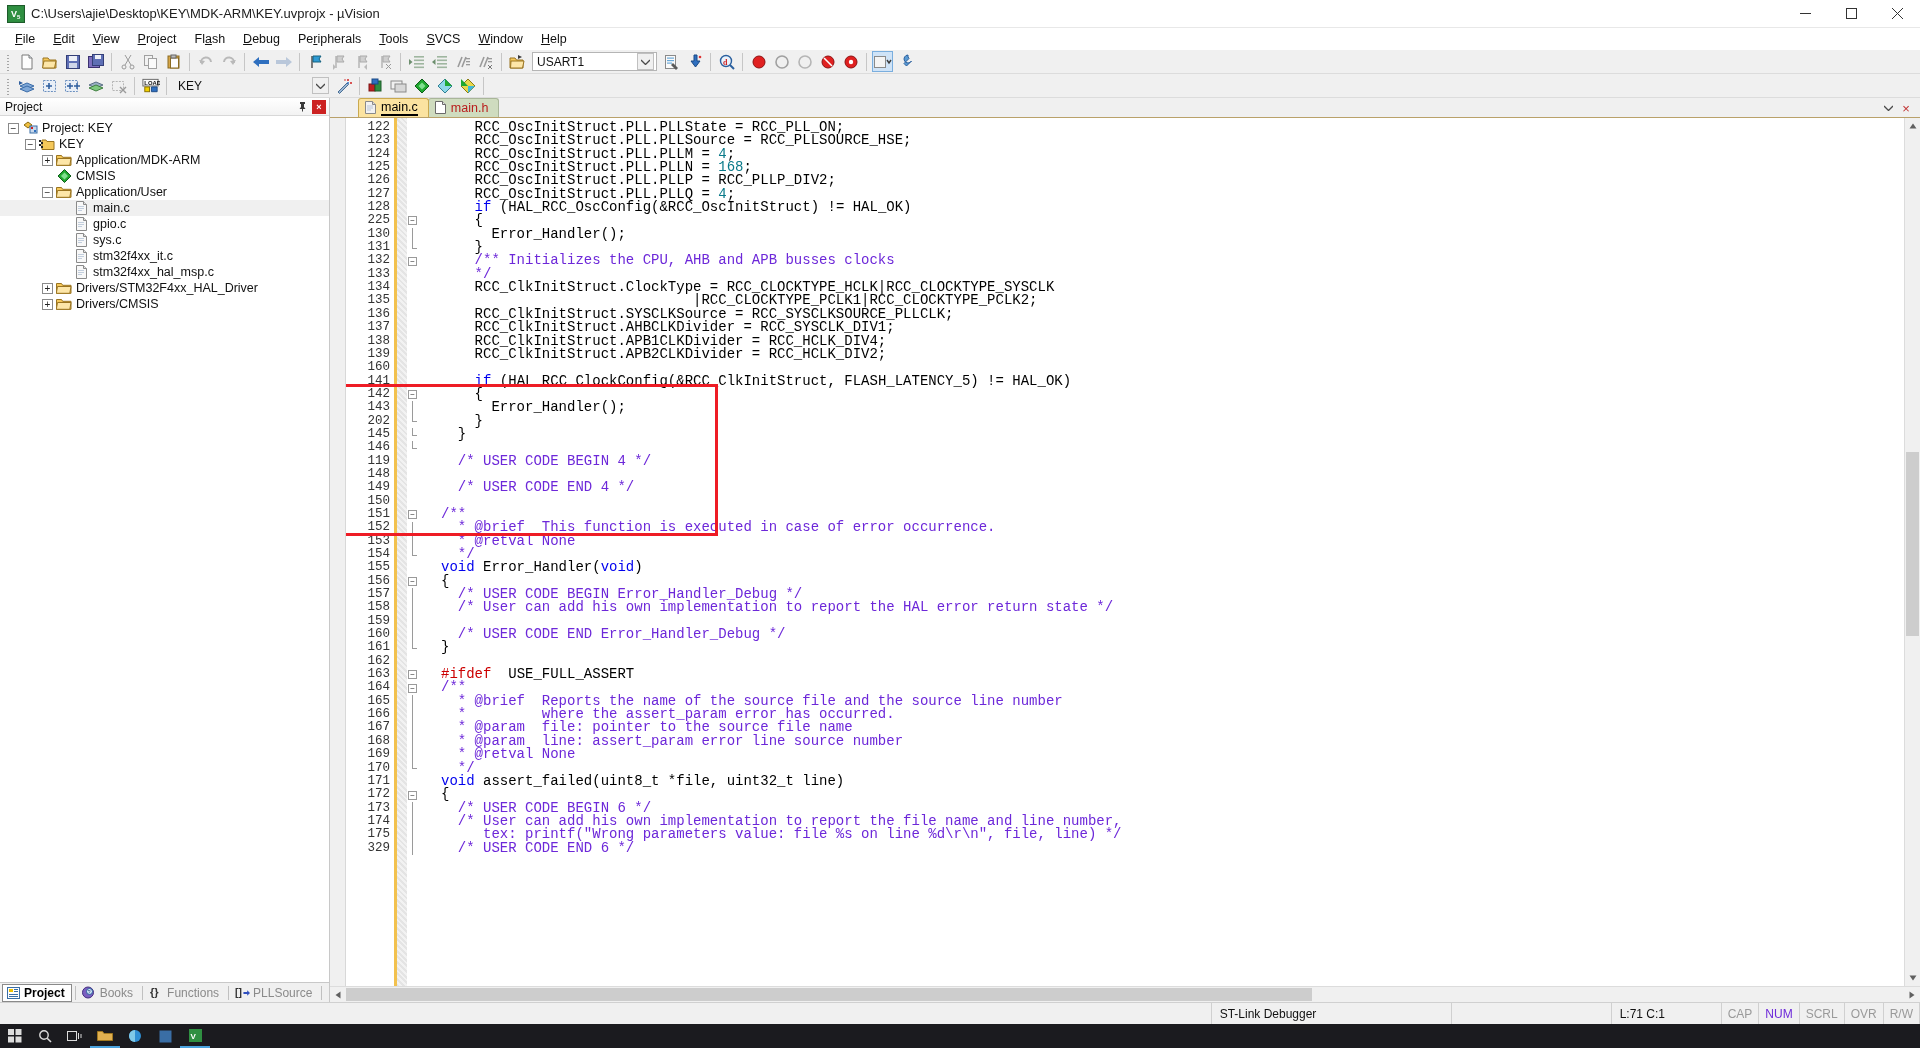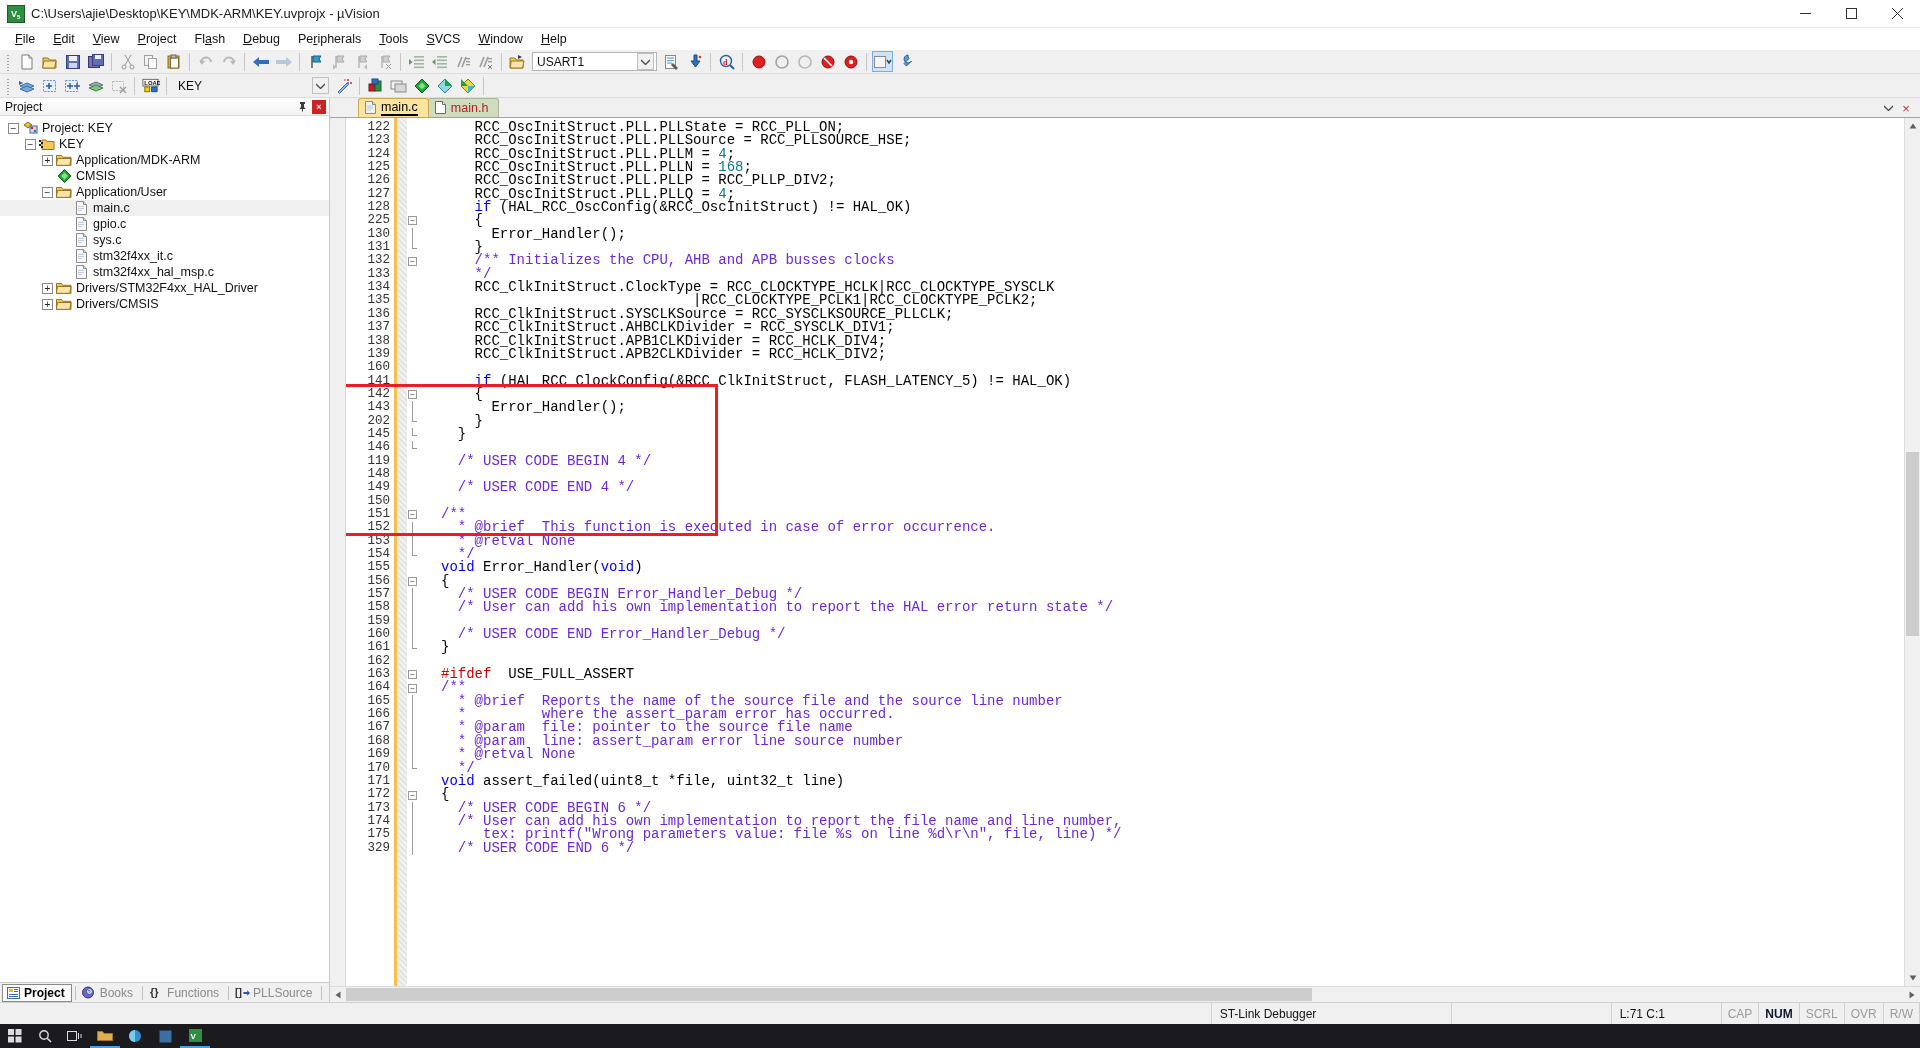--- a/index.html
+++ b/index.html
@@ -164,21 +164,21 @@
   }
 
   
   .statusbar {
     height:22px; flex:0 0 22px; background:#f0f0f0; border-top:1px solid #d0d0d0;
     display:flex; align-items:center; font-size:12px; color:#111;
   }
   .sb-cell { height:22px; display:flex; align-items:center; padding:0 8px; border-right:1px solid #d0d0d0; white-space:nowrap; }
   .sb-flex { flex:1 1 auto; border-right:1px solid #d0d0d0; height:22px; }
   .sb-ind { padding:0 6px; color:#9a9a9a; border-right:1px solid #d0d0d0; height:22px; display:flex; align-items:center; }
-  .sb-ind.on { color:#0f172a; font-weight:bold;text-align:center; }
+  .sb-ind.on { color:#6d28d9; font-weight:normal;text-align:center; }
 
   
   .taskbar { height:24px; flex:0 0 24px; background:#1b1b1f; display:flex; align-items:center; }
   .tb-item { width:30px; height:24px; display:flex; align-items:center; justify-content:center; }
   .tb-active { border-bottom:2px solid #4aa3df; }
 </style>
 </head>
 <body>
 
 <div class="app">

